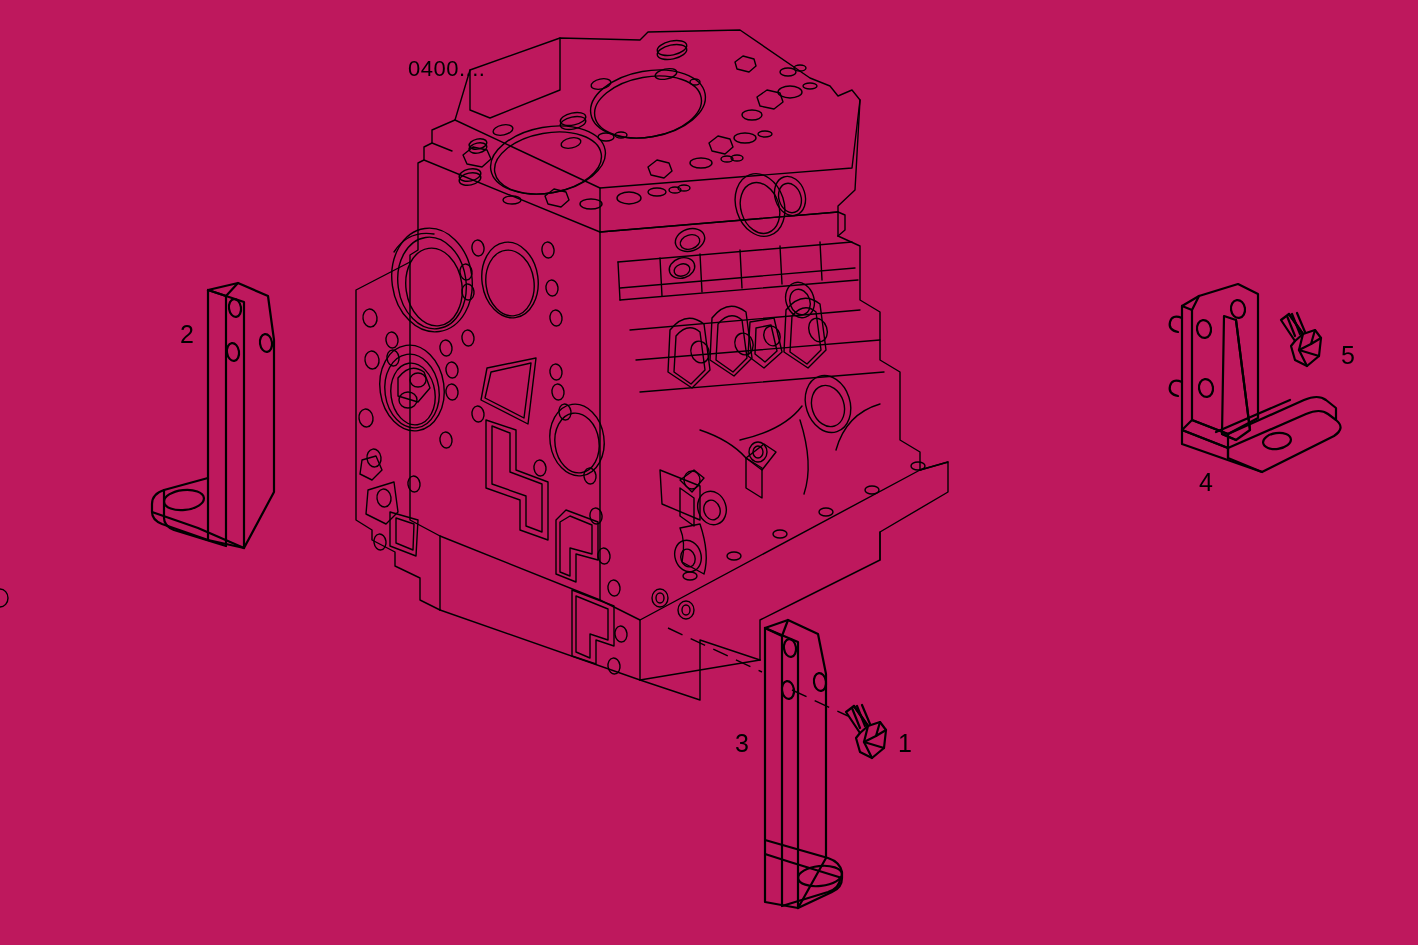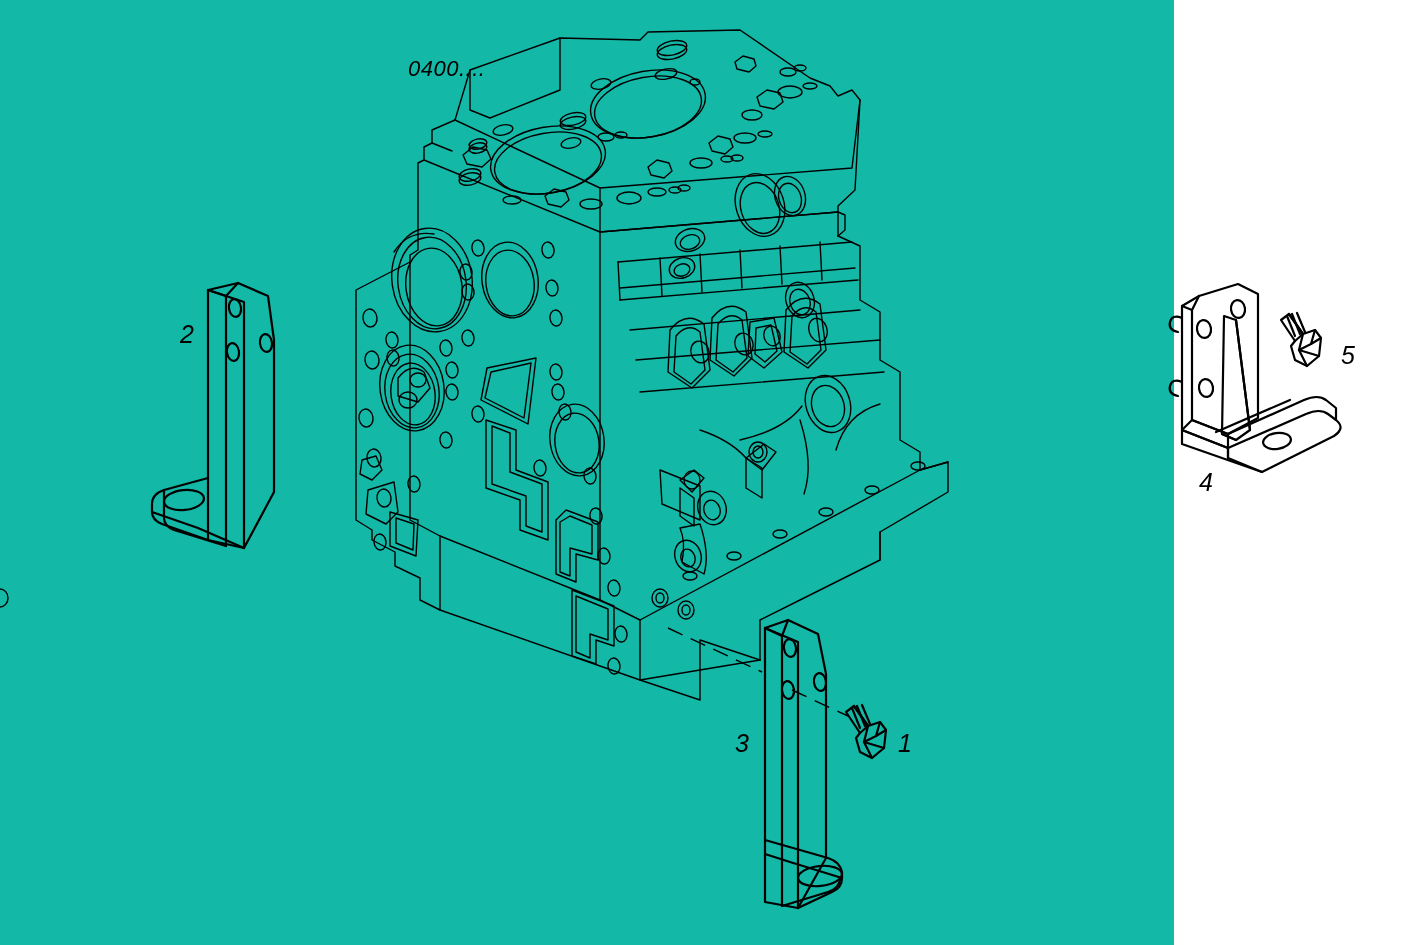--- a/index.html
+++ b/index.html
@@ -1,18 +1,18 @@
 <!DOCTYPE html>
 <html><head>
 <meta charset="utf-8">
 <style>
   html,body{margin:0;padding:0;background:#ffffff;}
   body{width:1418px;height:945px;overflow:hidden;
        font-family:"Liberation Sans", sans-serif;}
-  #sheet{position:relative;width:1174px;height:945px;background:#14b8a6;font-style:italic;}
+  #sheet{position:relative;width:1418px;height:945px;background:#be185d;}
   svg.layer{position:absolute;left:0;top:0;width:1418px;height:945px;}
   .lbl{position:absolute;font-family:"Liberation Sans", sans-serif;
        font-size:25px;color:#000;line-height:1;white-space:nowrap;}
   .lbl.assy{font-size:22px;letter-spacing:.5px;}
 </style>
 </head>
 <body>
 
 <div id="sheet">
 

